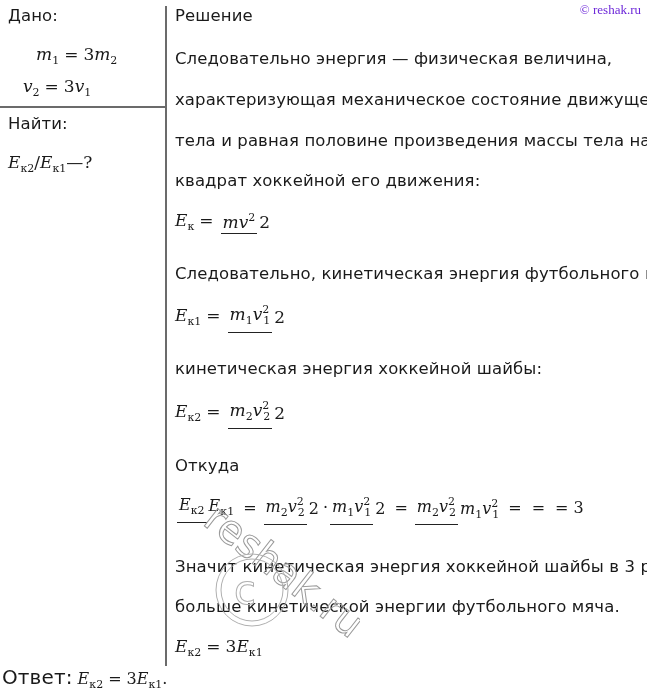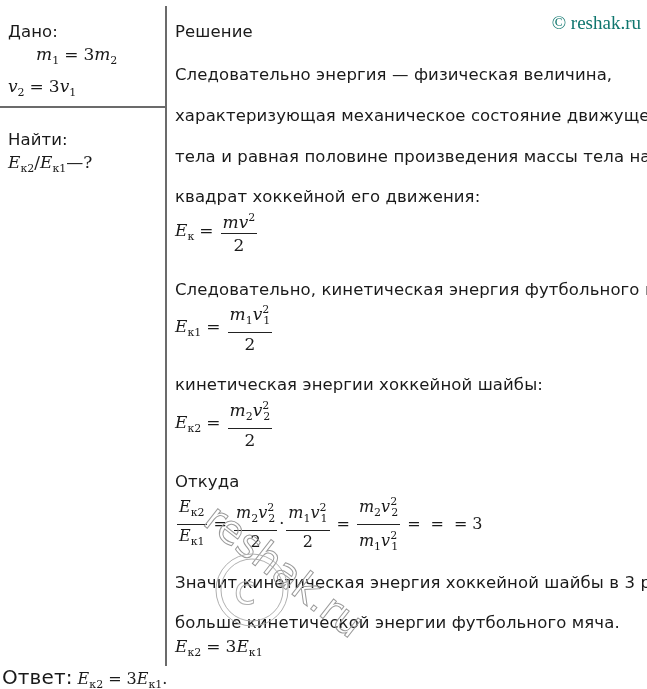--- a/index.html
+++ b/index.html
@@ -1,48 +1,48 @@
 <!DOCTYPE html>
 <html><head>
   <meta charset="utf-8">
   <style>
     html, body { margin: 0; padding: 0; background: #ffffff; }
     body {
       width: 647px; height: 689px; position: relative; overflow: hidden;
       font-family: "DejaVu Sans", sans-serif; color: #1a1a1a;
     }
-    .txt { position: absolute; font-size: 16.5px; white-space: nowrap; letter-spacing: 0.1px; margin-top: 16px; }
+    .txt { position: absolute; font-size: 16.5px; white-space: nowrap; letter-spacing: 0.1px; }
     .math { position: absolute; font-family: "DejaVu Serif", serif; font-style: italic; font-size: 17px; white-space: nowrap; }
     .math .up { font-style: normal; }
     .sub { font-size: 11px; vertical-align: -4px; font-style: normal; }
     .sup { font-size: 11px; vertical-align: 7px; font-style: normal; }
-    .frac { display: inline-flex; flex-direction: column; align-items: center; vertical-align: middle; margin: 0 2px; }
+    .frac { display: inline-flex; flex-direction: row; align-items: center; vertical-align: middle; margin: 0 2px; }
     .frac .num { padding: 0 2px 1px 2px; border-bottom: 1px solid #222; line-height: 20px; }
     .frac .den { padding: 1px 2px 0 2px; line-height: 20px; }
     .eq { font-style: normal; margin: 0 5px; }
     .vline { position: absolute; left: 165px; top: 6px; width: 1.5px; height: 660px; background: #6b6b6b; }
     .hline { position: absolute; left: 0; top: 106px; width: 166px; height: 1.5px; background: #6b6b6b; }
-    .copyright { position: absolute; right: 6px; top: 2px; font-family: "Liberation Serif", serif; font-size: 19px; color: #0f766e; margin-top: 10px; }
+    .copyright { position: absolute; right: 6px; top: 2px; font-family: "Liberation Serif", serif; font-size: 13px; color: #6d28d9; }
     .wm { position: absolute; pointer-events: none; }
   </style>
 </head>
 <body>
 
 <div class="vline"></div>
 <div class="hline"></div>
 
 <div class="copyright">© reshak.ru</div>
 
 <div class="txt" style="left:8px;top:6px;">Дано:</div>
 
 <div class="math" style="left:8px;top:44px;margin-left:28px;">
   <span>m</span><span class="sub">1</span><span class="eq">=</span><span class="up">3</span><span>m</span><span class="sub">2</span>
 </div>
 
-<div class="math" style="left:8px;top:76px;">
+<div class="math" style="left:23px;top:76px;">
   <span>v</span><span class="sub">2</span><span class="eq">=</span><span class="up">3</span><span>v</span><span class="sub">1</span>
 </div>
 
 <div class="txt" style="left:8px;top:114px;">Найти:</div>
 <div class="math" style="left:8px;top:152px;">
   <span>E</span><span class="sub">к2</span><span class="up">/</span><span>E</span><span class="sub">к1</span><span class="up">—?</span>
 </div>
 
 <div class="txt" style="left:175px;top:6px;">Решение</div>
 
@@ -60,21 +60,21 @@
 
 <div class="txt" style="left:175px;top:264px;">Следовательно, кинетическая энергия футбольного мяча:</div>
 
 <div class="math" style="left:175px;top:300px;">
   <span>E</span><span class="sub">к1</span><span class="eq">=</span><span class="frac">
       <span class="num"><span>m</span><span class="sub">1</span><span>v</span><span class="sup">2</span><span class="sub" style="margin-left:-6px">1</span></span>
       <span class="den up">2</span>
     </span>
 </div>
 
-<div class="txt" style="left:175px;top:359px;">кинетическая энергии хоккейной шайбы:</div>
+<div class="txt" style="left:175px;top:359px;">кинетическая энергия хоккейной шайбы:</div>
 
 <div class="math" style="left:175px;top:396px;">
   <span>E</span><span class="sub">к2</span><span class="eq">=</span><span class="frac">
       <span class="num"><span>m</span><span class="sub">2</span><span>v</span><span class="sup">2</span><span class="sub" style="margin-left:-6px">2</span></span>
       <span class="den up">2</span>
     </span>
 </div>
 
 <div class="txt" style="left:175px;top:456px;">Откуда</div>
 

